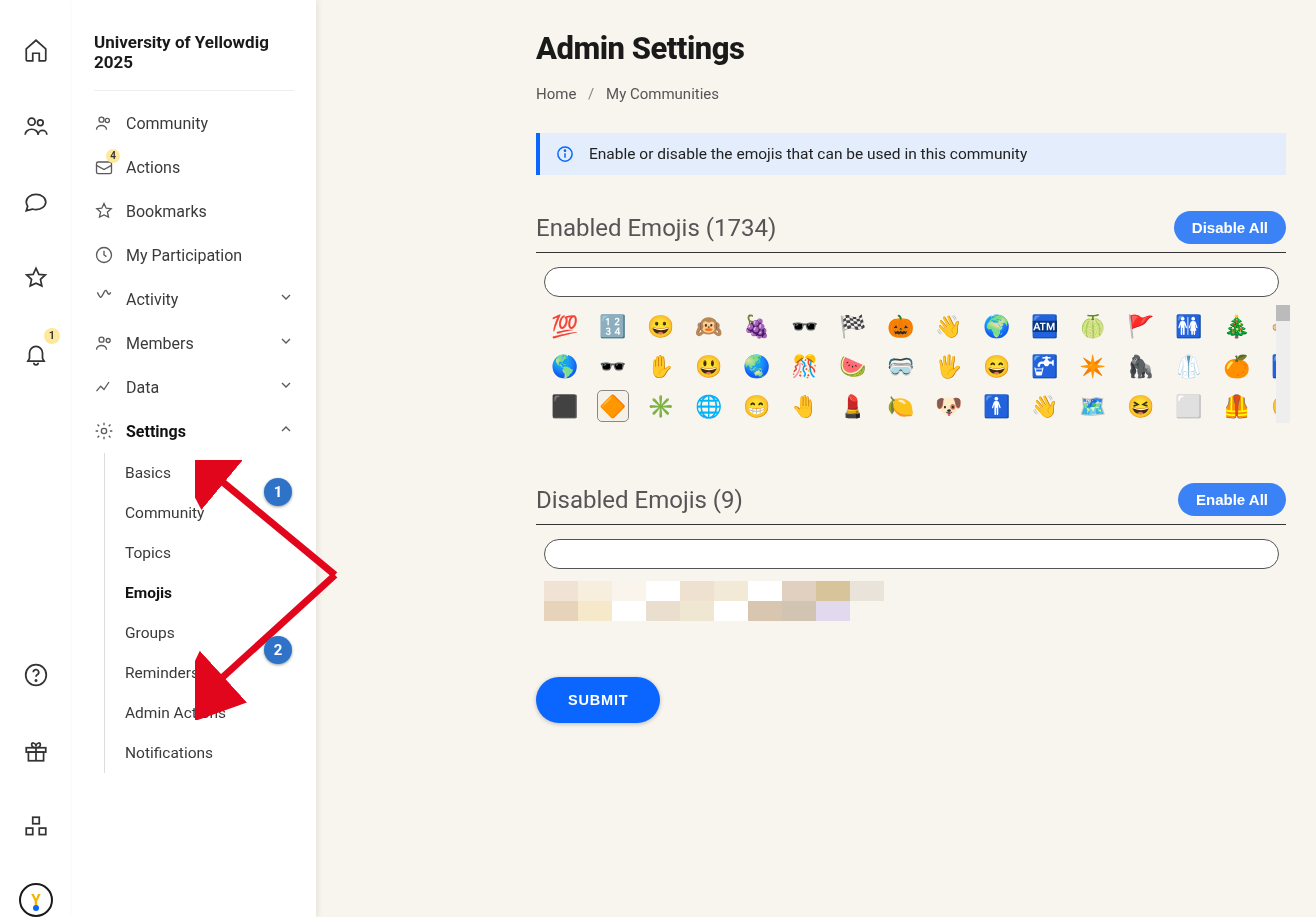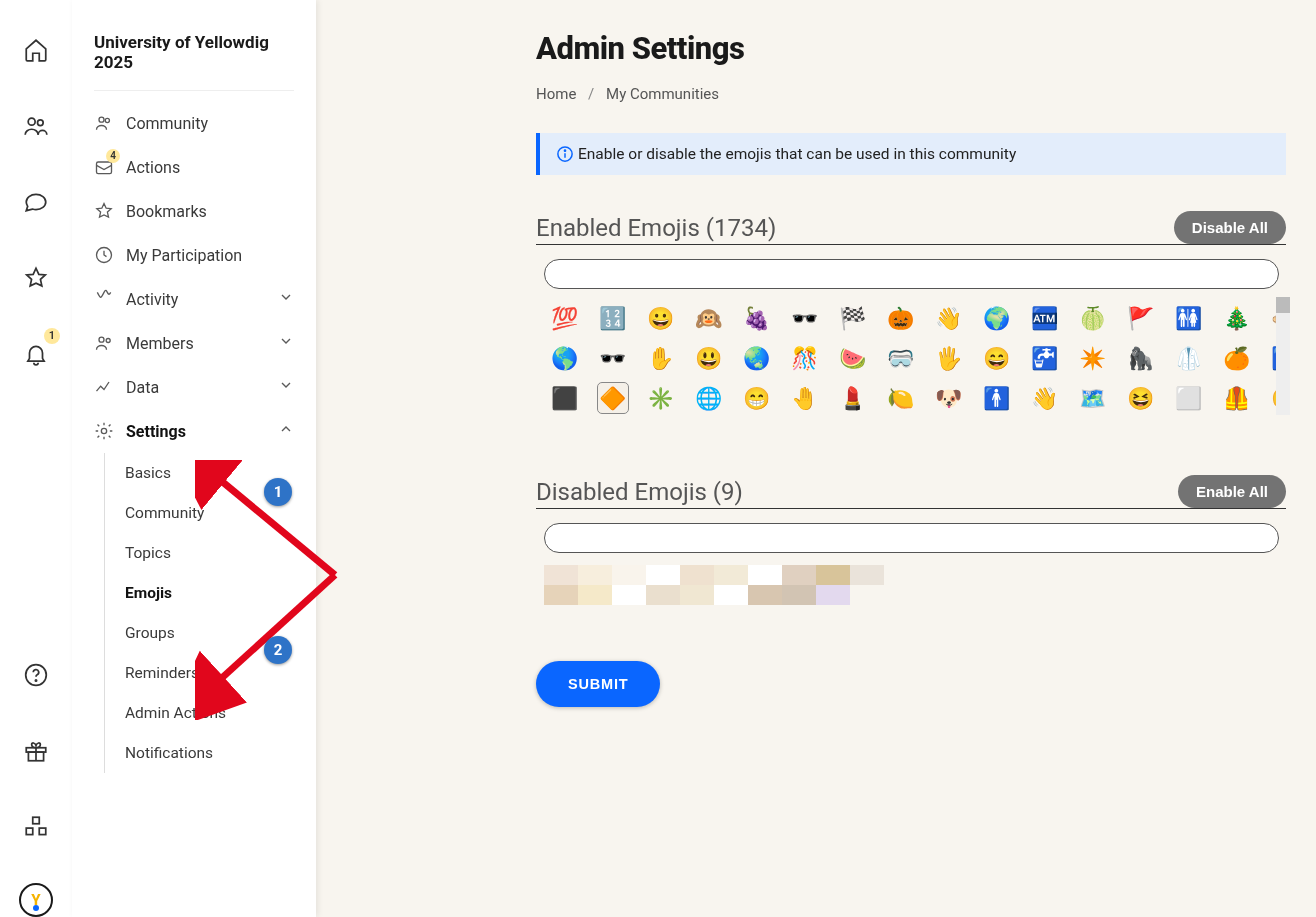--- a/index.html
+++ b/index.html
@@ -113,35 +113,35 @@
     padding: 30px 30px 30px 220px;
   }
   .page-title { font-size: 31px; font-weight: 800; letter-spacing: -0.5px; margin-bottom: 18px; }
   .breadcrumb { font-size: 15px; color:#555; margin-bottom: 30px; }
   .breadcrumb a { color:#555; text-decoration:none; }
   .breadcrumb .sep { margin: 0 8px; color:#888;}
   .info-banner {
     background: #e3edfb;
     border-left: 4px solid #0a66ff;
     padding: 12px 16px;
-    display:flex; align-items:center; gap:4px;
+    display:flex; align-items:center; gap:15px;
     font-size: 15.5px;
     color:#222;
     margin-bottom: 36px;
   }
   .info-banner svg { width:18px;height:18px;stroke:#0a66ff;fill:none;stroke-width:2;}
   .section-header {
     display:flex; align-items:center; justify-content:space-between;
     border-bottom: 1px solid #333;
-    padding-bottom: 0;
+    padding-bottom: 8px;
     margin-bottom: 14px;
   }
   .section-title { font-size: 24px; color:#555; font-weight:400;}
   .pill-btn {
-    background:#737373; color:#fff;
+    background:#3b82f6; color:#fff;
     border:none; border-radius:20px;
     padding: 8px 18px;
     font-size: 15px; font-weight:600;
     cursor:pointer;
   }
   .search-box {
     width: 735px;
     border:1px solid #555;
     border-radius: 16px;
     height: 30px;

